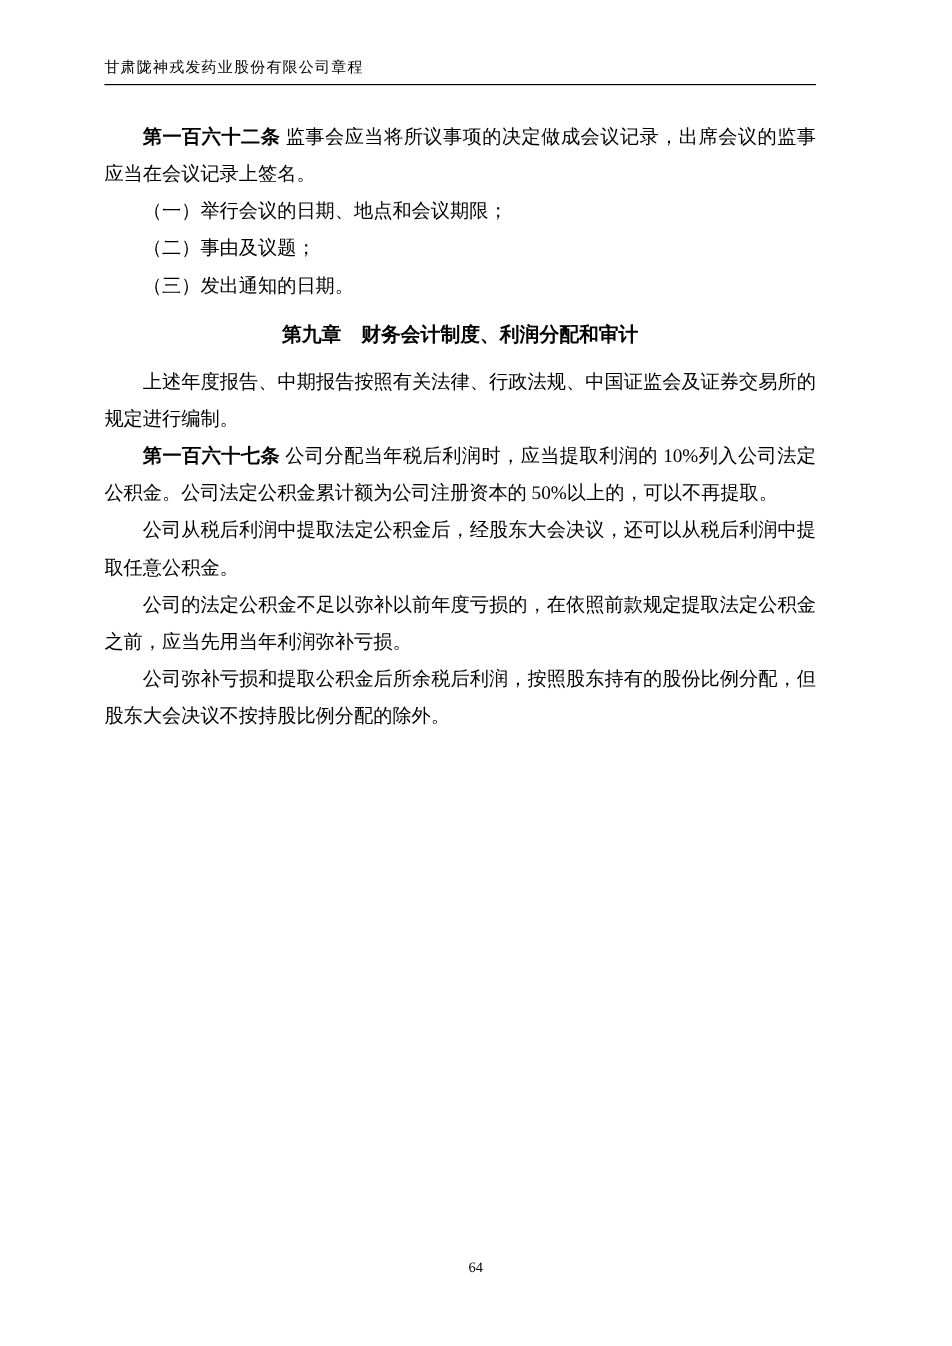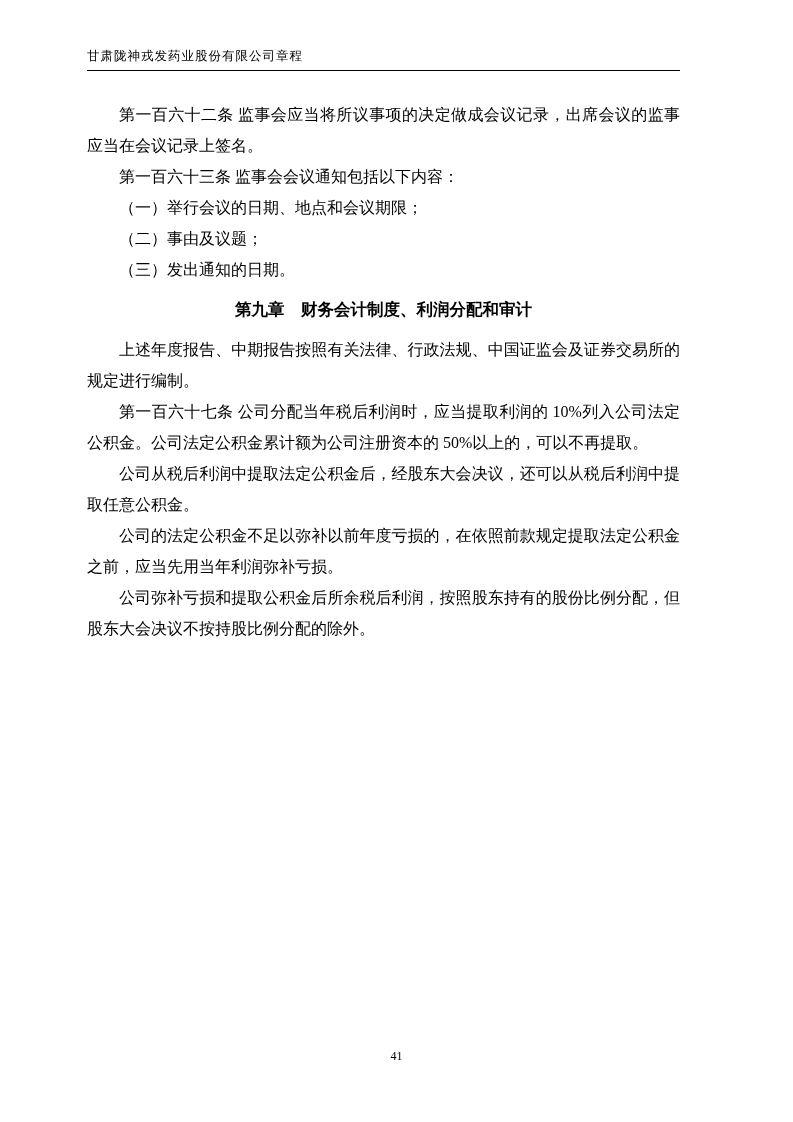--- a/index.html
+++ b/index.html
@@ -30,21 +30,21 @@
     padding-top: 28px;
     font-size: 16px;
     line-height: 31px;
     text-align: justify;
   }
   .document-body p {
     margin: 0;
     text-indent: 2em;
   }
   .document-body p b {
-    font-weight: normal;
+    font-weight: bold;
   }
   .document-body p.chapter-heading,
   .document-body p.section-heading {
     text-align: center;
     text-indent: 0;
     font-weight: bold;
     font-size: 16.5px;
     margin: 9px 0 9px 0;
   }
   .page-footer {
@@ -60,28 +60,27 @@
 </head>
 <body>
 
 <div class="page">
   <div class="page-header">
     <span>甘肃陇神戎发药业股份有限公司章程</span>
   </div>
 
   <div class="document-body">
       <p class="para"><b>第一百六十二条</b> 监事会应当将所议事项的决定做成会议记录，出席会议的监事应当在会议记录上签名。</p>
-      <p class="para"><b>第一百六十三条</b> 监事会会议通知包括以下内容：</p>
       <p class="para">（一）举行会议的日期、地点和会议期限；</p>
       <p class="para">（二）事由及议题；</p>
       <p class="para">（三）发出通知的日期。</p>
       <p class="chapter-heading">第九章　财务会计制度、利润分配和审计</p>
       <p class="para">上述年度报告、中期报告按照有关法律、行政法规、中国证监会及证券交易所的规定进行编制。</p>
       <p class="para"><b>第一百六十七条</b> 公司分配当年税后利润时，应当提取利润的 10%列入公司法定公积金。公司法定公积金累计额为公司注册资本的 50%以上的，可以不再提取。</p>
       <p class="para">公司从税后利润中提取法定公积金后，经股东大会决议，还可以从税后利润中提取任意公积金。</p>
       <p class="para">公司的法定公积金不足以弥补以前年度亏损的，在依照前款规定提取法定公积金之前，应当先用当年利润弥补亏损。</p>
       <p class="para">公司弥补亏损和提取公积金后所余税后利润，按照股东持有的股份比例分配，但股东大会决议不按持股比例分配的除外。</p>
     </div>
 
   <div class="page-footer">
-    <span>41</span>
+    <span>64</span>
   </div>
 </div>
 
 </body></html>

